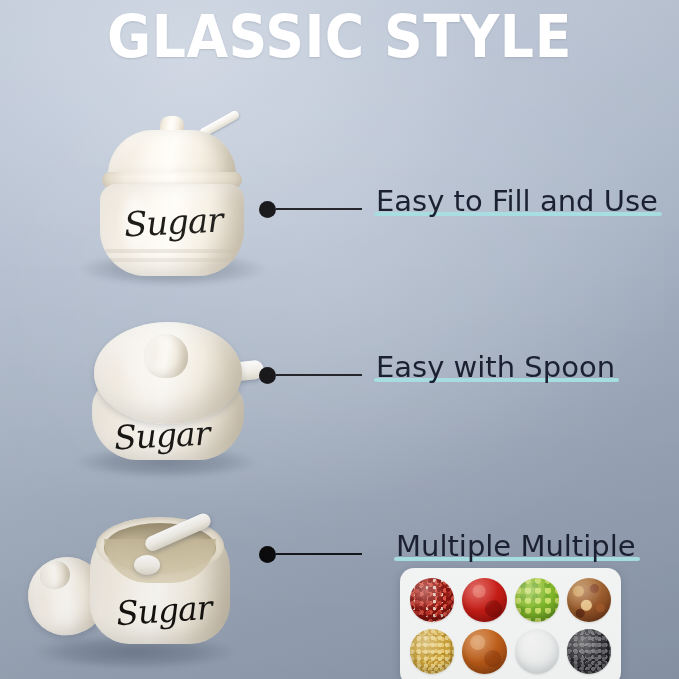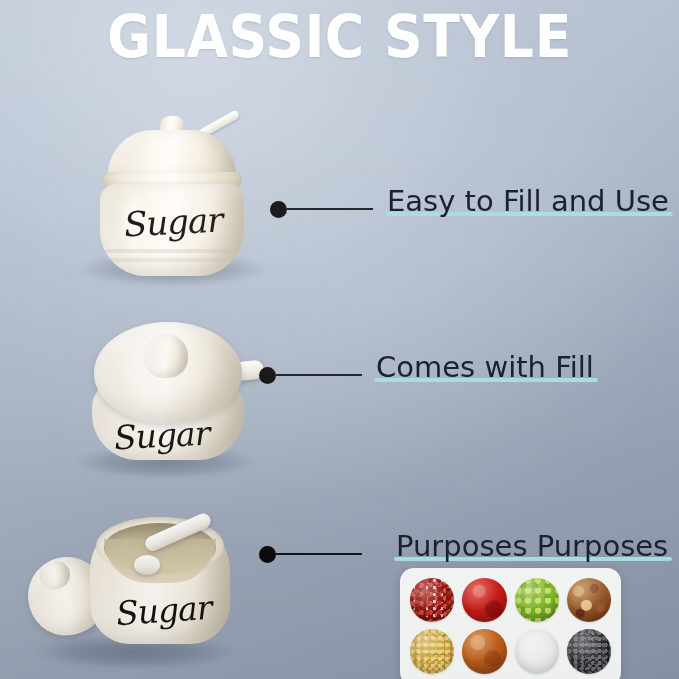--- a/index.html
+++ b/index.html
@@ -251,41 +251,41 @@
     <div class="spoon" style="left:118px;top:34px;width:70px;height:15px;border-radius:8px;
                 transform:rotate(-24deg);transform-origin:left center;
                 box-shadow:0 2px 4px rgba(60,70,90,0.30);"></div>
     <div class="spoon" style="left:106px;top:50px;width:26px;height:20px;border-radius:50%;
                 box-shadow:0 2px 4px rgba(60,70,90,0.28);"></div>
 
     <div class="script" style="left:88px;top:86px;font-size:33px;
                 transform:rotate(-4deg);letter-spacing:-1px;">Sugar</div>
   </div>
 
-  <div class="callout c1" style="left:270px;top:201px;">
+  <div class="callout c1" style="left:259px;top:201px;">
     <span class="dot"></span>
     <span class="leader" style="width:86px;"></span>
     <span class="ctext">
       <span class="ln hl">Easy to Fill and Use</span>
     </span>
   </div>
 
   <div class="callout c2" style="left:259px;top:367px;">
     <span class="dot"></span>
     <span class="leader" style="width:86px;"></span>
     <span class="ctext">
-      <span class="ln hl">Comes with Fill</span>
+      <span class="ln hl">Easy with Spoon</span>
     </span>
   </div>
 
   <div class="callout c3" style="left:259px;top:546px;">
     <span class="dot"></span>
     <span class="leader" style="width:86px;"></span>
     <span class="ctext" style="margin-left:34px;">
-      <span class="ln hl">Purposes Purposes</span>
+      <span class="ln hl">Multiple Multiple</span>
     </span>
   </div>
 
   <div class="panel" style="left:400px;top:568px;width:221px;height:118px;">
     <div class="grid">
       <div class="cell">
           <div class="disc tex-chili"></div>
         </div>
       <div class="cell">
           <div class="disc tex-sauce"></div>

